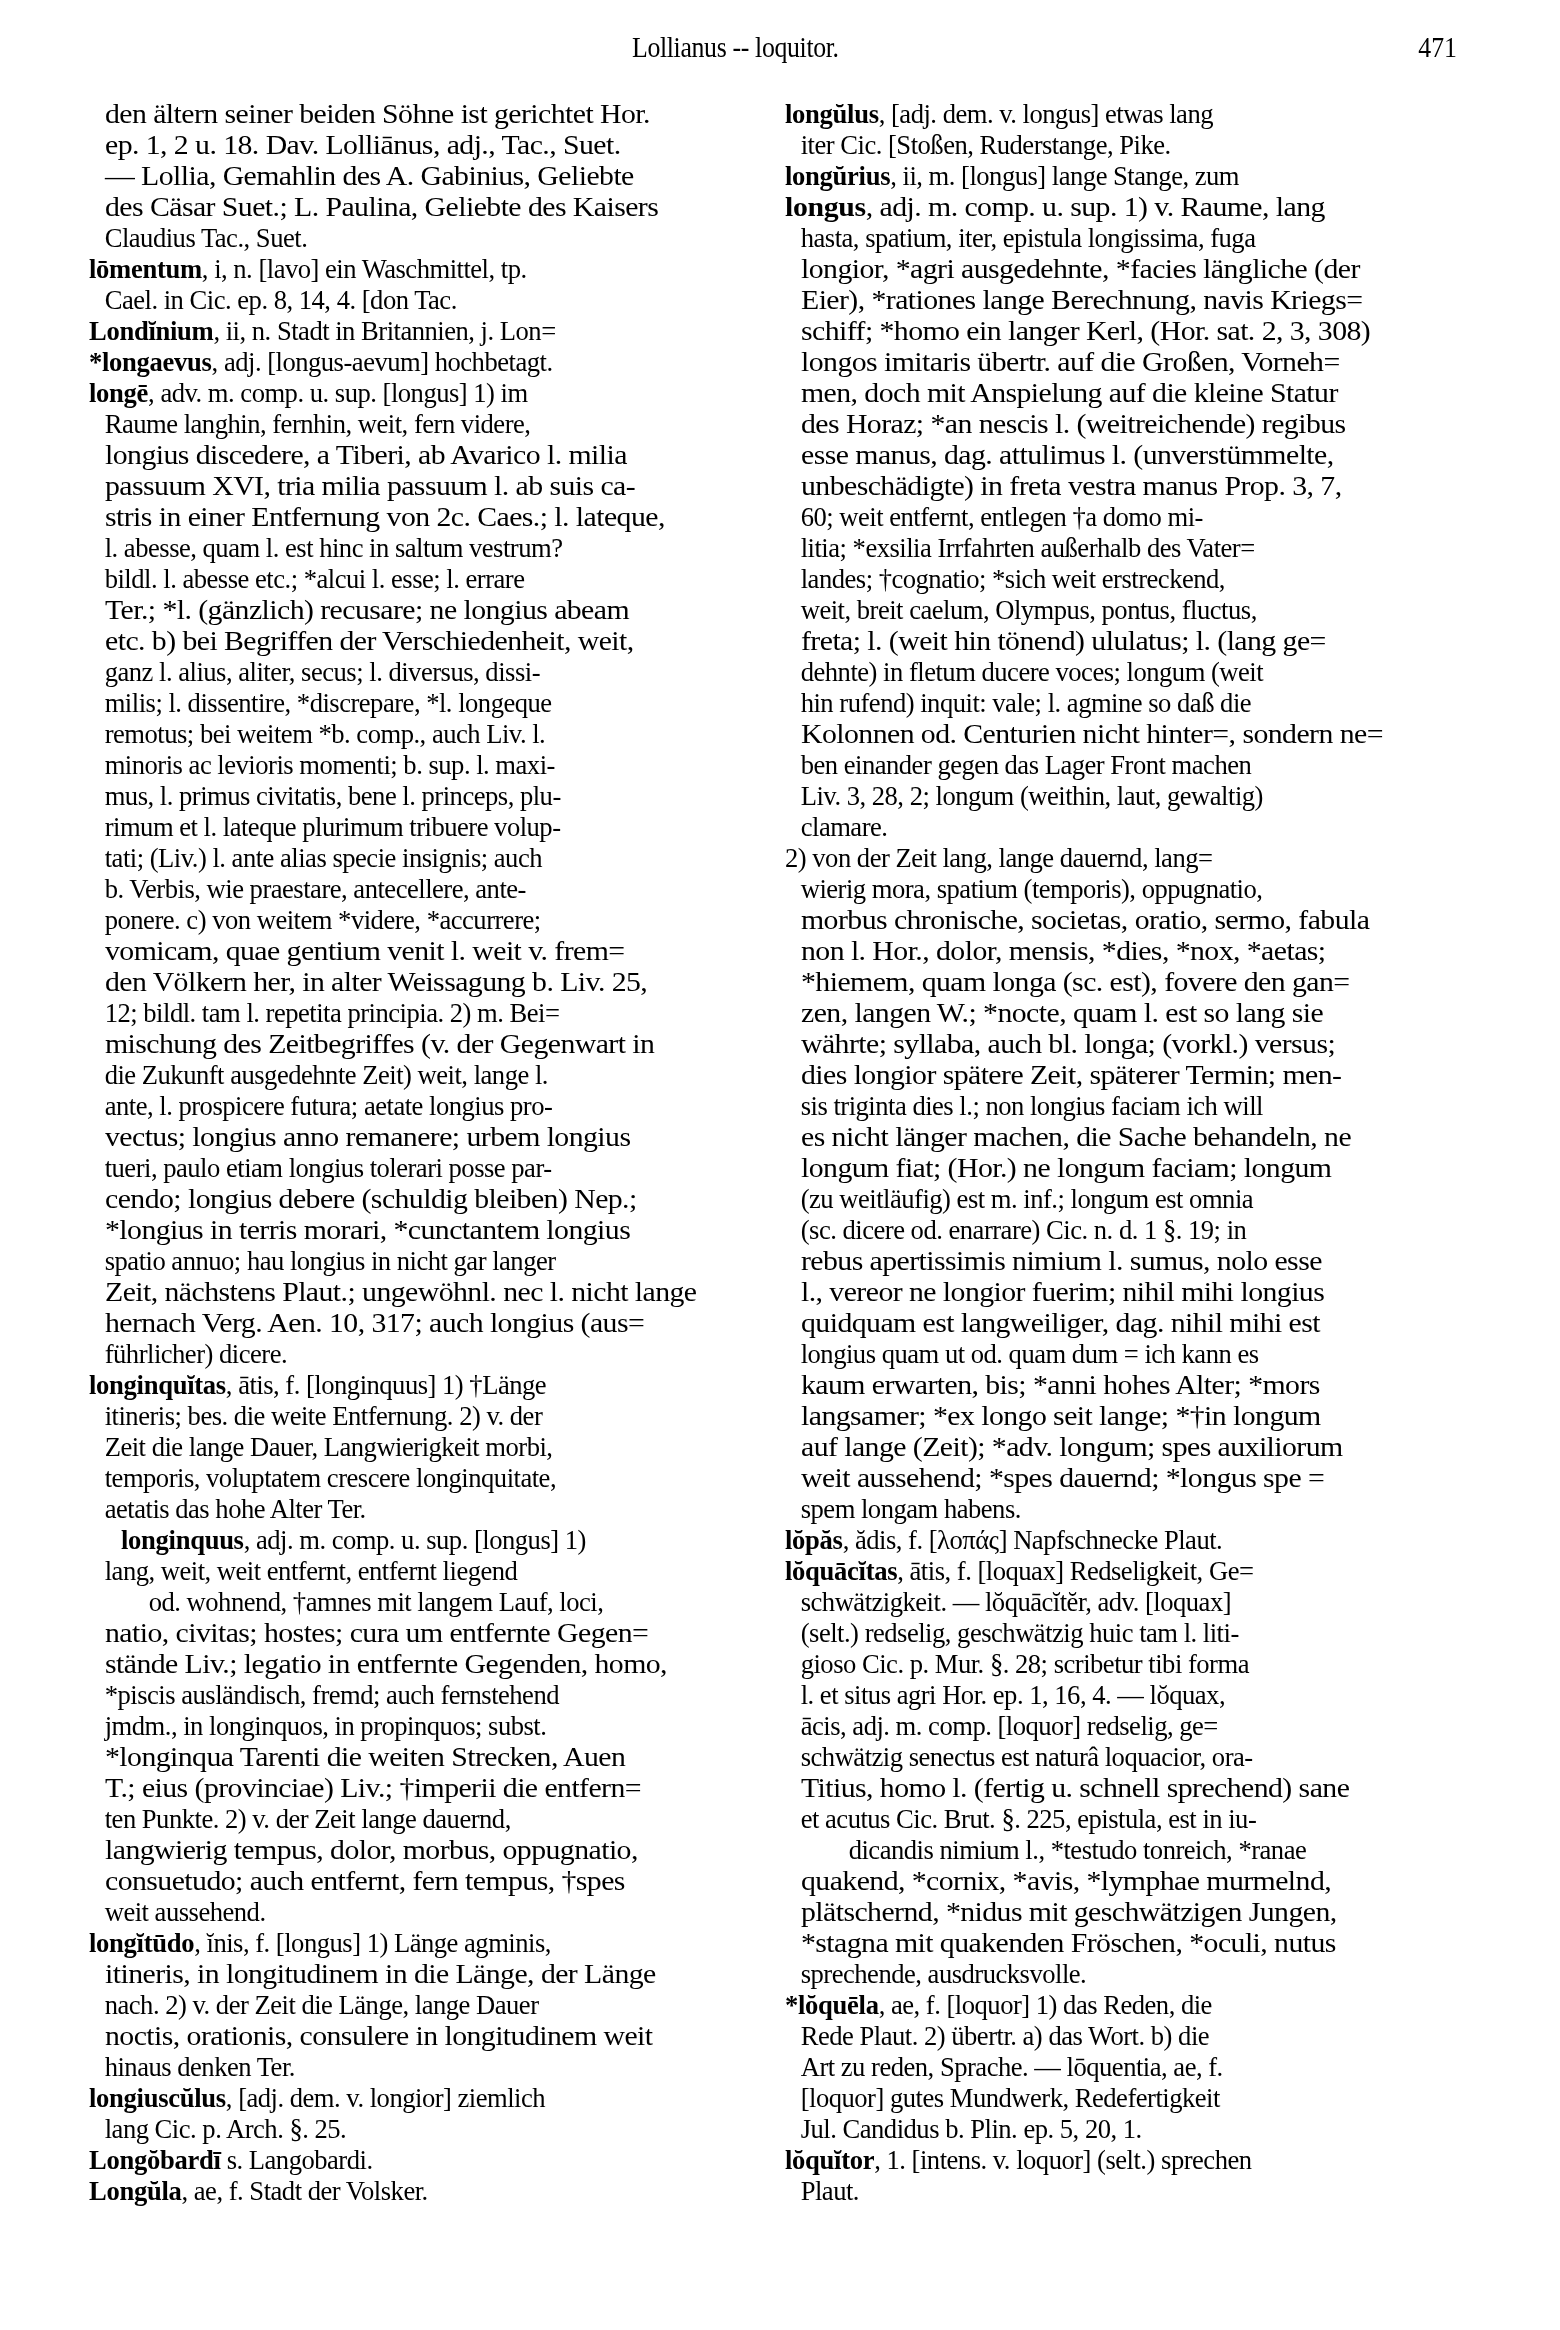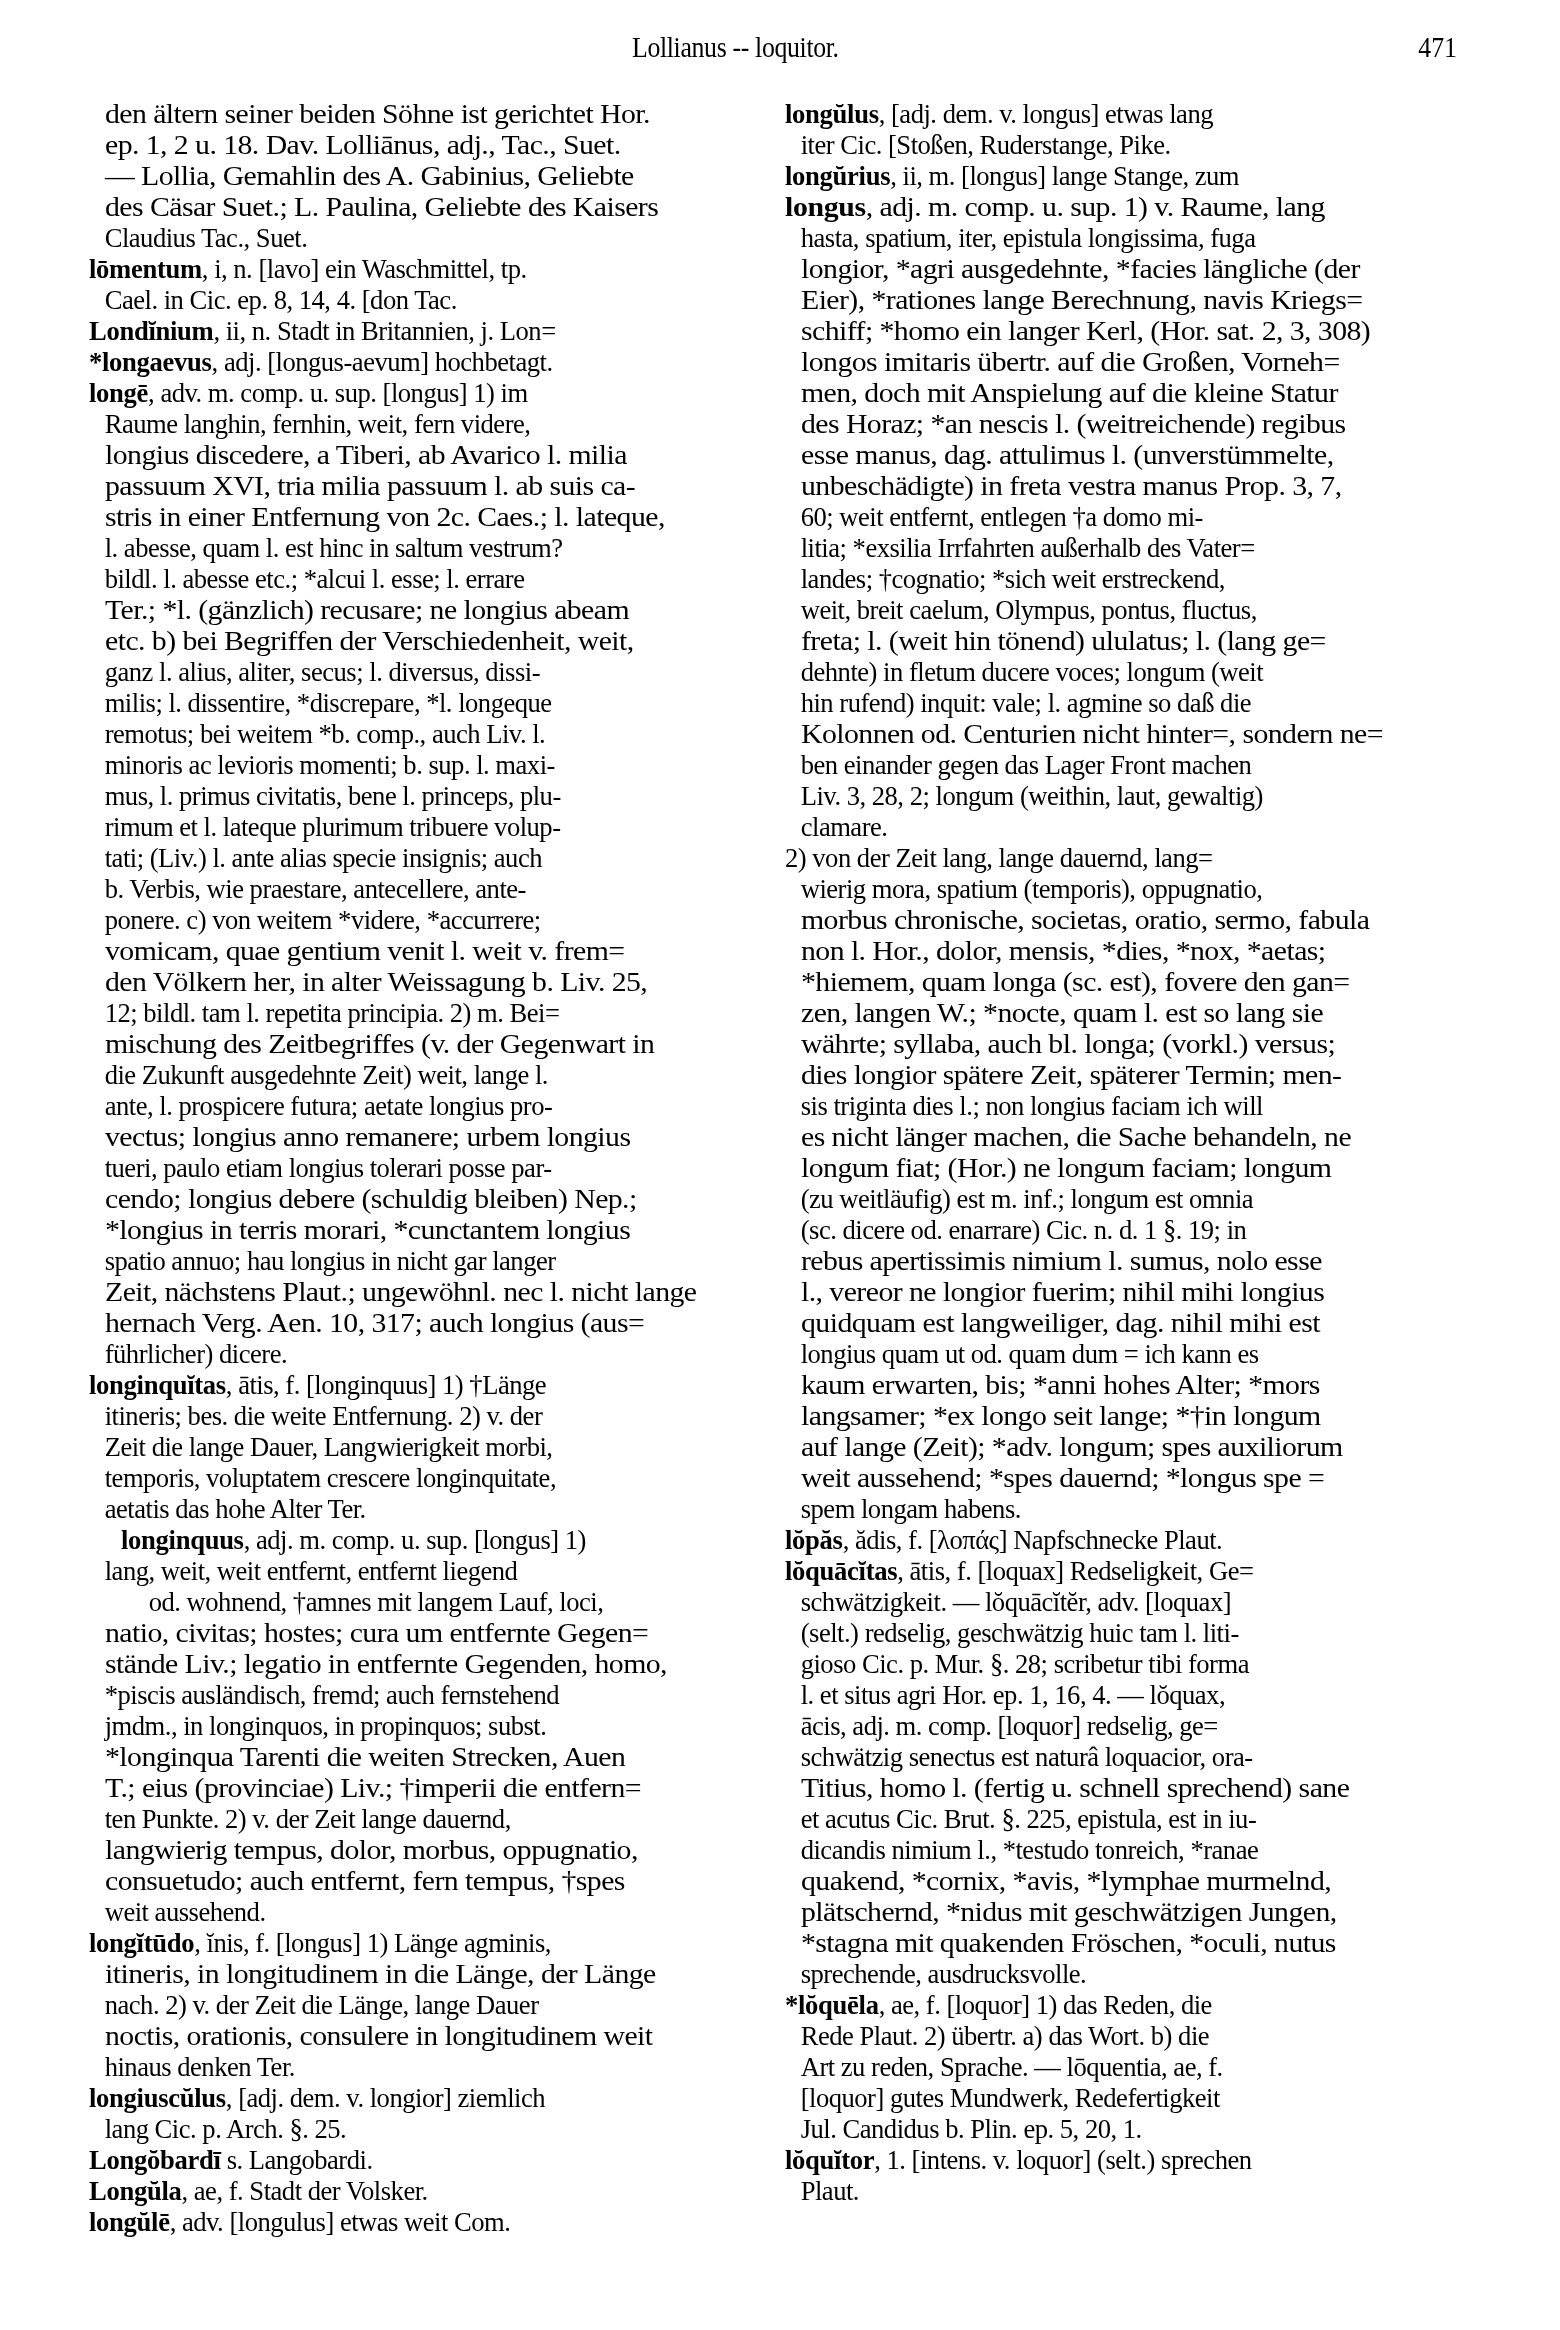--- a/index.html
+++ b/index.html
@@ -126,23 +126,20 @@
     <div>
       <span class="line" style="display: block;"><span style="display: inline-block; white-space: nowrap; transform-origin: left top;"><span class="hw">longiuscŭlus</span>, [adj. dem. v. longior] ziemlich</span></span>
       <span class="line last indent" style="display: block;"><span style="display: inline-block; white-space: nowrap; transform-origin: left top;">lang Cic. p. Arch. §. 25.</span></span>
     </div>
     <div>
       <span class="line last" style="display: block;"><span style="display: inline-block; white-space: nowrap; transform-origin: left top;"><span class="hw">Longŏbardī</span> s. Langobardi.</span></span>
     </div>
     <div>
       <span class="line last" style="display: block;"><span style="display: inline-block; white-space: nowrap; transform-origin: left top;"><span class="hw">Longŭla</span>, ae, f. Stadt der Volsker.</span></span>
     </div>
-    <div>
-      <span class="line last" style="display: block;"><span style="display: inline-block; white-space: nowrap; transform-origin: left top;"><span class="hw">longŭlē</span>, adv. [longulus] etwas weit Com.</span></span>
-    </div>
   </div>
 <div class="column col-right" id="col-right">
     <div>
       <span class="line" style="display: block;"><span style="display: inline-block; white-space: nowrap; transform-origin: left top;"><span class="hw">longŭlus</span>, [adj. dem. v. longus] etwas lang</span></span>
       <span class="line last indent" style="display: block;"><span style="display: inline-block; white-space: nowrap; transform-origin: left top;">iter Cic.              [Stoßen, Ruderstange, Pike.</span></span>
     </div>
     <div>
       <span class="line last" style="display: block;"><span style="display: inline-block; white-space: nowrap; transform-origin: left top;"><span class="hw">longŭrius</span>, ii, m. [longus] lange Stange, zum</span></span>
     </div>
     <div>
@@ -198,21 +195,21 @@
     <div>
       <span class="line" style="display: block;"><span style="display: inline-block; white-space: nowrap; transform-origin: left top;"><span class="hw">lŏquācĭtas</span>, ātis, f. [loquax] Redseligkeit, Ge=</span></span>
       <span class="line indent" style="display: block;"><span style="display: inline-block; white-space: nowrap; transform-origin: left top;">schwätzigkeit. — lŏquācĭtĕr, adv. [loquax]</span></span>
       <span class="line indent" style="display: block;"><span style="display: inline-block; white-space: nowrap; transform-origin: left top;">(selt.) redselig, geschwätzig huic tam l. liti-</span></span>
       <span class="line indent" style="display: block;"><span style="display: inline-block; white-space: nowrap; transform-origin: left top;">gioso Cic. p. Mur. §. 28; scribetur tibi forma</span></span>
       <span class="line indent" style="display: block;"><span style="display: inline-block; white-space: nowrap; transform-origin: left top;">l. et situs agri Hor. ep. 1, 16, 4. — lŏquax,</span></span>
       <span class="line indent" style="display: block;"><span style="display: inline-block; white-space: nowrap; transform-origin: left top;">ācis, adj. m. comp. [loquor] redselig, ge=</span></span>
       <span class="line indent" style="display: block;"><span style="display: inline-block; white-space: nowrap; transform-origin: left top;">schwätzig senectus est naturâ loquacior, ora-</span></span>
       <span class="line indent" style="display: block;"><span style="display: inline-block; white-space: nowrap; transform-origin: left top; transform: scaleX(1.12);">Titius, homo l. (fertig u. schnell sprechend) sane</span></span>
       <span class="line indent" style="display: block;"><span style="display: inline-block; white-space: nowrap; transform-origin: left top;">et acutus Cic. Brut. §. 225, epistula, est in iu-</span></span>
-      <span class="line indent" style="display: block;"><span style="display: inline-block; white-space: nowrap; transform-origin: left top;">dicandis nimium l., *testudo tonreich, *ranae</span></span>
+      <span class="line indent" style="display: block;"><span style="display: inline-block; white-space: nowrap; transform-origin: left top; margin-left: 48px;">dicandis nimium l., *testudo tonreich, *ranae</span></span>
       <span class="line indent" style="display: block;"><span style="display: inline-block; white-space: nowrap; transform-origin: left top; transform: scaleX(1.12);">quakend, *cornix, *avis, *lymphae murmelnd,</span></span>
       <span class="line indent" style="display: block;"><span style="display: inline-block; white-space: nowrap; transform-origin: left top; transform: scaleX(1.12);">plätschernd, *nidus mit geschwätzigen Jungen,</span></span>
       <span class="line indent" style="display: block;"><span style="display: inline-block; white-space: nowrap; transform-origin: left top; transform: scaleX(1.12);">*stagna mit quakenden Fröschen, *oculi, nutus</span></span>
       <span class="line last indent" style="display: block;"><span style="display: inline-block; white-space: nowrap; transform-origin: left top;">sprechende, ausdrucksvolle.</span></span>
     </div>
     <div>
       <span class="line" style="display: block;"><span style="display: inline-block; white-space: nowrap; transform-origin: left top;"><span class="hw">*lŏquēla</span>, ae, f. [loquor] 1) das Reden, die</span></span>
       <span class="line indent" style="display: block;"><span style="display: inline-block; white-space: nowrap; transform-origin: left top;">Rede Plaut.  2) übertr. a) das Wort.  b) die</span></span>
       <span class="line indent" style="display: block;"><span style="display: inline-block; white-space: nowrap; transform-origin: left top;">Art zu reden, Sprache. — lōquentia, ae, f.</span></span>
       <span class="line indent" style="display: block;"><span style="display: inline-block; white-space: nowrap; transform-origin: left top;">[loquor] gutes Mundwerk, Redefertigkeit</span></span>

